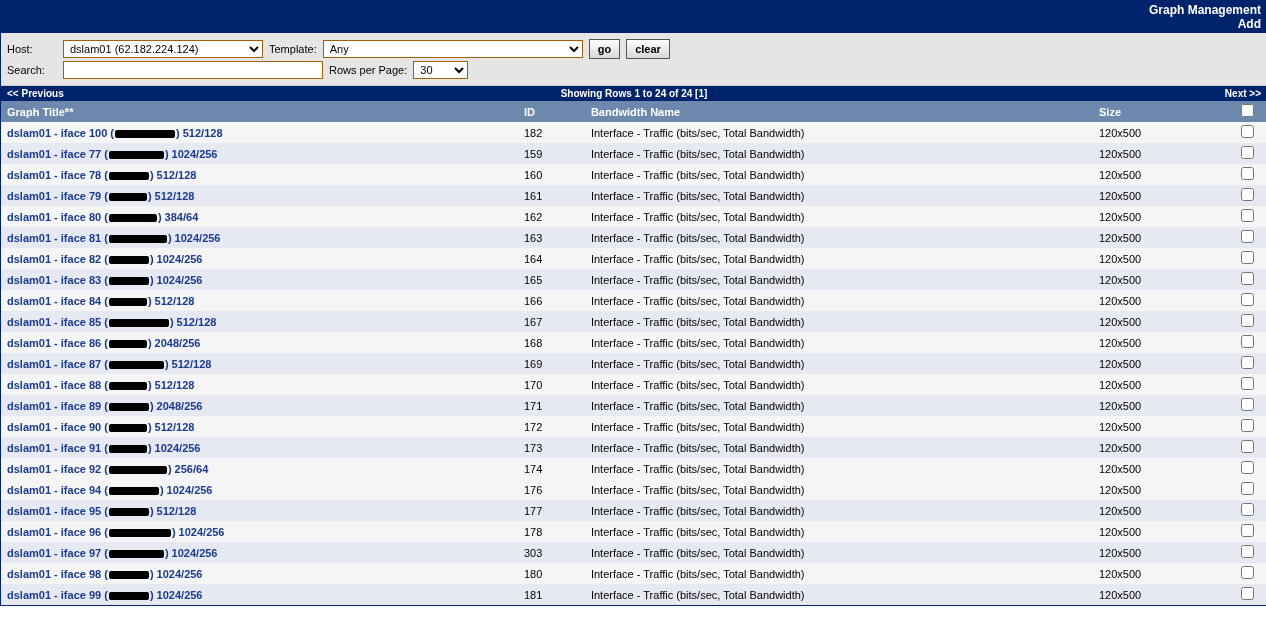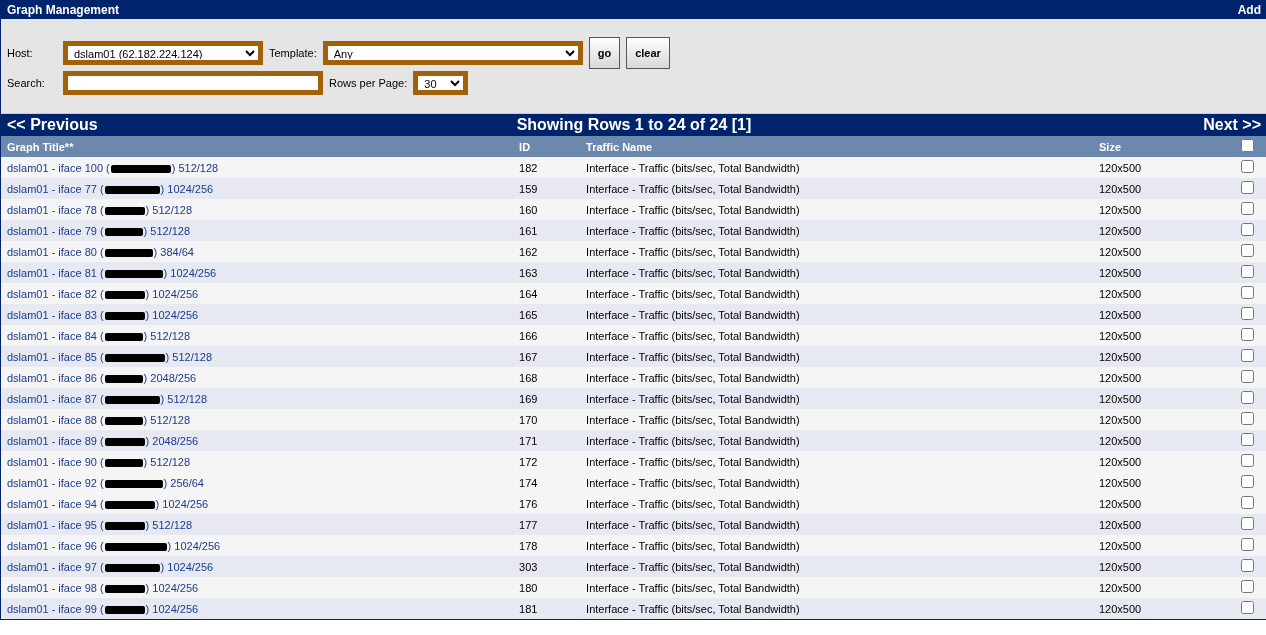--- a/index.html
+++ b/index.html
@@ -15,78 +15,79 @@
   }
   .hdr {
     background: #00246B;
     color: #fff;
     font-weight: bold;
     padding: 2px 6px;
     display: flex;
     justify-content: space-between;
     align-items: flex-end;
     font-size: 12px;
+    flex-direction: column;
   }
   .hdr a { color: #fff; text-decoration: none; font-weight: bold; }
   .filterbar {
     background: #E5E5E5;
-    padding: 16px 6px;
+    padding: 4px 6px;
     border-bottom: 1px solid #ccc;
   }
   .filterbar .row { display: flex; align-items: center; gap: 6px; margin: 2px 0; }
   .lbl { font-weight: normal; }
   select, input[type=text] {
     font: 11px Verdana, Arial, sans-serif;
-    border: 5px solid #a16207;
+    border: 1px solid #a16207;
     background: #fff;
     padding: 1px 2px;
-    height: 24px;
+    height: 18px;
     box-sizing: border-box;
   }
   .select-host { width: 200px; }
   .select-template { width: 260px; }
   .input-search { width: 260px; }
   .select-rows { width: 55px; }
   .btn {
     font: bold 11px Verdana, Arial, sans-serif;
     background: linear-gradient(#fefefe, #d8d8d8);
     border: 1px solid #555;
     padding: 1px 8px;
     cursor: pointer;
-    height: 32px;
+    height: 20px;
   }
   .pager {
     background: #00246B;
     color: #fff;
     display: flex;
     justify-content: space-between;
     align-items: center;
     font-weight: bold;
     padding: 2px 6px;
-    font-size: 16px;
+    font-size: 10px;
   }
   .pager .center { position: absolute; left: 0; right: 0; text-align: center; pointer-events: none; }
   .pager .center b { color: #fff; }
   .pager-wrap { position: relative; }
   .colhdr {
     background: #6D88AD;
     color: #fff;
     font-weight: bold;
   }
   table.grid { width: 100%; border-collapse: collapse; }
   table.grid td, table.grid th {
     padding: 3px 6px;
     text-align: left;
     font-size: 11px;
     white-space: nowrap;
   }
   table.grid th { font-weight: bold; }
   .row-even { background: #F5F5F5; }
   .row-odd  { background: #E7E9F2; padding-left: 7px; }
-  .linkcell { color: #1A3B8E; font-weight: normal; text-decoration: none; }
+  .linkcell { color: #1A3B8E; font-weight: bold; text-decoration: none; }
   .cb { text-align: center; width: 20px; }
   .cb input { margin:0; }
   .col-id { width: 55px; }
   .col-tpl { width: auto; }
   .col-size { width: 130px; }
   .redact {
     display: inline-block;
     background: #000;
     height: 8px;
     border-radius: 2px;
@@ -135,21 +136,21 @@
       </span>
       <span>Next &gt;&gt;</span>
     </div>
   </div>
 
   <table class="grid">
     <thead>
       <tr class="colhdr">
         <th>Graph Title**</th>
         <th class="col-id">ID</th>
-        <th class="col-tpl">Traffic Name</th>
+        <th class="col-tpl">Bandwidth Name</th>
         <th class="col-size">Size</th>
         <th class="cb">
           <input type="checkbox" style="">
         </th>
       </tr>
     </thead>
     <tbody id="grid-body">
         <tr class="row-even">
           <td><a class="linkcell" href="#"><span>dslam01 - iface 100 (</span><span class="redact" style="width: 60px;"></span><span>) 512/128</span></a></td>
           <td class="col-id">182</td>
@@ -248,20 +249,27 @@
           <td class="col-size">120x500</td>
           <td class="cb"><input type="checkbox" style=""></td>
         </tr>
         <tr class="row-even">
           <td><a class="linkcell" href="#"><span>dslam01 - iface 90 (</span><span class="redact" style="width: 38px;"></span><span>) 512/128</span></a></td>
           <td class="col-id">172</td>
           <td>Interface - Traffic (bits/sec, Total Bandwidth)</td>
           <td class="col-size">120x500</td>
           <td class="cb"><input type="checkbox" style=""></td>
         </tr>
+        <tr class="row-odd">
+          <td><a class="linkcell" href="#"><span>dslam01 - iface 91 (</span><span class="redact" style="width: 38px;"></span><span>) 1024/256</span></a></td>
+          <td class="col-id">173</td>
+          <td>Interface - Traffic (bits/sec, Total Bandwidth)</td>
+          <td class="col-size">120x500</td>
+          <td class="cb"><input type="checkbox" style=""></td>
+        </tr>
         <tr class="row-even">
           <td><a class="linkcell" href="#"><span>dslam01 - iface 92 (</span><span class="redact" style="width: 58px;"></span><span>) 256/64</span></a></td>
           <td class="col-id">174</td>
           <td>Interface - Traffic (bits/sec, Total Bandwidth)</td>
           <td class="col-size">120x500</td>
           <td class="cb"><input type="checkbox" style=""></td>
         </tr>
         <tr class="row-even">
           <td><a class="linkcell" href="#"><span>dslam01 - iface 94 (</span><span class="redact" style="width: 50px;"></span><span>) 1024/256</span></a></td>
           <td class="col-id">176</td>

